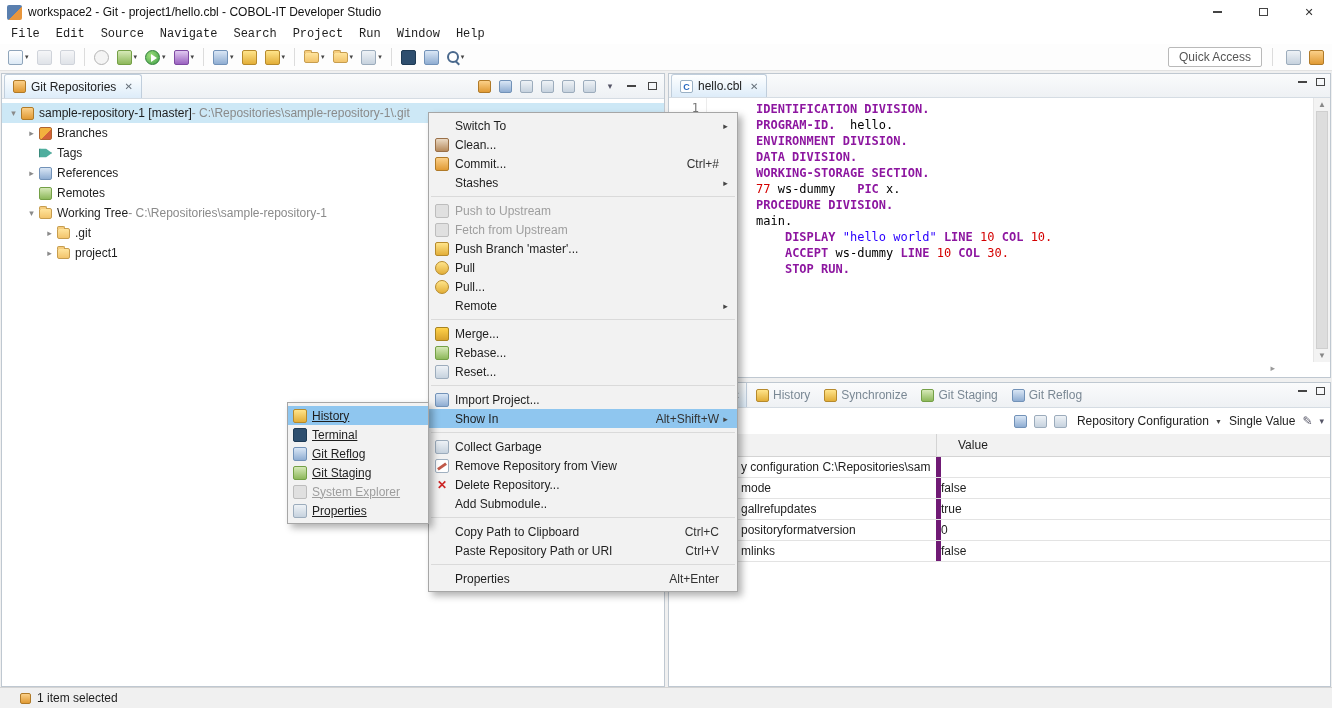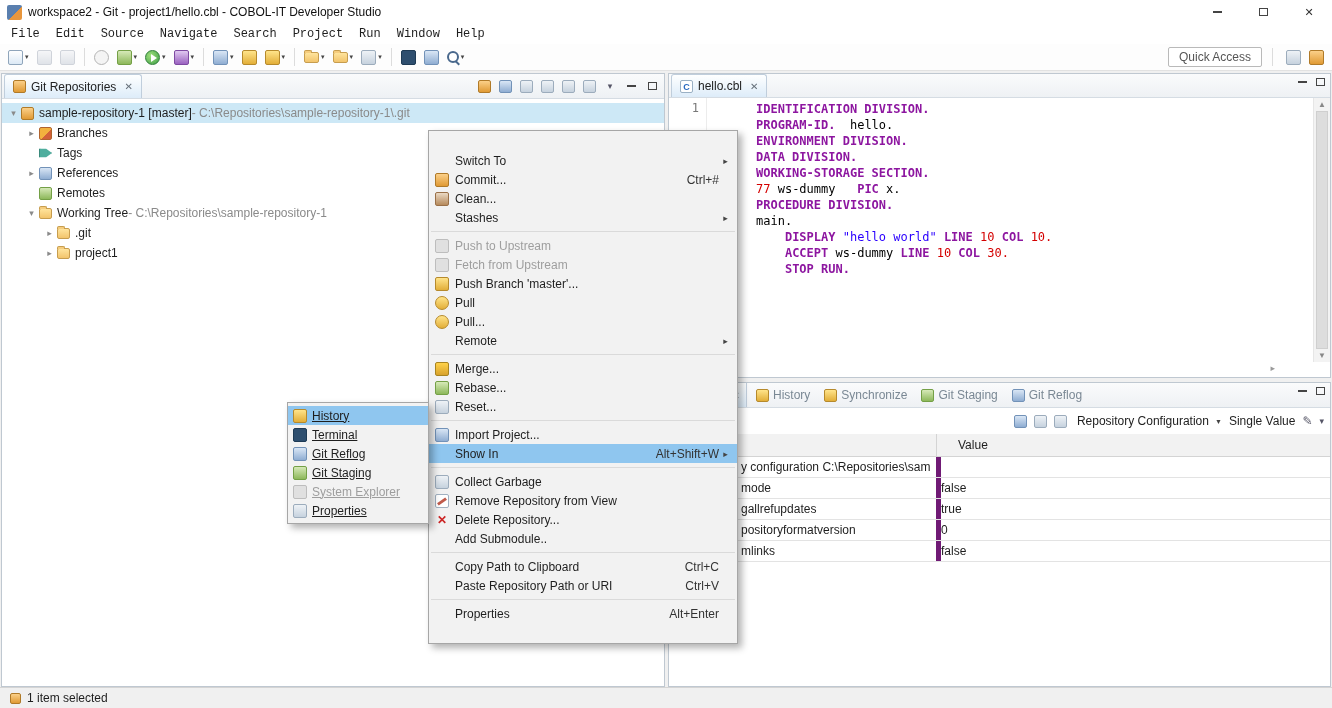--- a/index.html
+++ b/index.html
@@ -108,25 +108,25 @@
   .pencil{color:#556;font-size:12px;}
   .bp-header{height:22px;background:#f2f2f2;border-bottom:1px solid #d4d4d4;display:flex;align-items:center;}
   .col-key{width:267px;box-sizing:border-box;height:100%;}
   .col-val{flex:1;height:100%;display:flex;align-items:center;padding-left:21px;border-left:1px solid #d4d4d4;box-sizing:border-box;}
   .bp-row{height:20px;display:flex;align-items:center;border-bottom:1px solid #e3e3e3;}
   .bp-row .k{width:267px;padding-left:72px;box-sizing:border-box;overflow:hidden;white-space:nowrap;flex:none;}
   .bp-row .v{flex:1;border-left:5px solid #701a75;align-self:stretch;display:flex;align-items:center;}
 
   
   .statusbar{position:absolute;left:0;right:0;bottom:0;height:20px;background:#f0f0f0;border-top:1px solid #d4d4d4;
-             display:flex;align-items:center;gap:6px;padding-left:10px;margin-top:16px;}
+             display:flex;align-items:center;gap:6px;padding-left:20px;margin-top:16px;}
 
   
   .ctxmenu{position:absolute;left:428px;top:112px;width:310px;background:#f2f2f2;border:1px solid #a6a6a6;
-           box-shadow:4px 4px 7px rgba(0,0,0,.3);padding:20px 0;z-index:50;box-sizing:border-box;margin-top:18px;}
+           box-shadow:4px 4px 7px rgba(0,0,0,.3);padding:3px 0;z-index:50;box-sizing:border-box;}
   .submenu{position:absolute;left:287px;top:402px;width:142px;background:#f2f2f2;border:1px solid #a6a6a6;
            box-shadow:4px 4px 7px rgba(0,0,0,.3);padding:3px 0;z-index:60;box-sizing:border-box;}
   .mitem{height:19px;display:flex;align-items:center;padding-right:5px;}
   .mitem .mic{width:26px;display:flex;justify-content:center;flex:none;}
   .submenu .mitem .mic{width:24px;}
   .mitem .icn{width:14px;height:14px;}
   .mitem .lbl{flex:1;white-space:nowrap;}
   .mitem .acc{color:#333;padding-left:16px;}
   .mitem .arr{width:13px;text-align:center;color:#444;font-size:9px;flex:none;}
   .mitem.hl{background:#8fc6ef;}
@@ -439,31 +439,31 @@
   </div>
 
   <div class="ctxmenu" id="ctxmenu">
       <div class="mitem">
         <span class="mic"></span>
         <span class="lbl">Switch To</span>
         <span class="arr">▸</span>
       </div>
       <div class="mitem">
         <span class="mic">
+          <span class="icn i-clean"></span>
+        </span>
+        <span class="lbl">Clean...</span>
+        <span class="arr"></span>
+      </div>
+      <div class="mitem">
+        <span class="mic">
           <span class="icn i-commit"></span>
         </span>
         <span class="lbl">Commit...</span>
         <span class="acc">Ctrl+#</span>
-        <span class="arr"></span>
-      </div>
-      <div class="mitem">
-        <span class="mic">
-          <span class="icn i-clean"></span>
-        </span>
-        <span class="lbl">Clean...</span>
         <span class="arr"></span>
       </div>
       <div class="mitem">
         <span class="mic"></span>
         <span class="lbl">Stashes</span>
         <span class="arr">▸</span>
       </div>
       <div class="msep"></div>
       <div class="mitem dis">
         <span class="mic">

